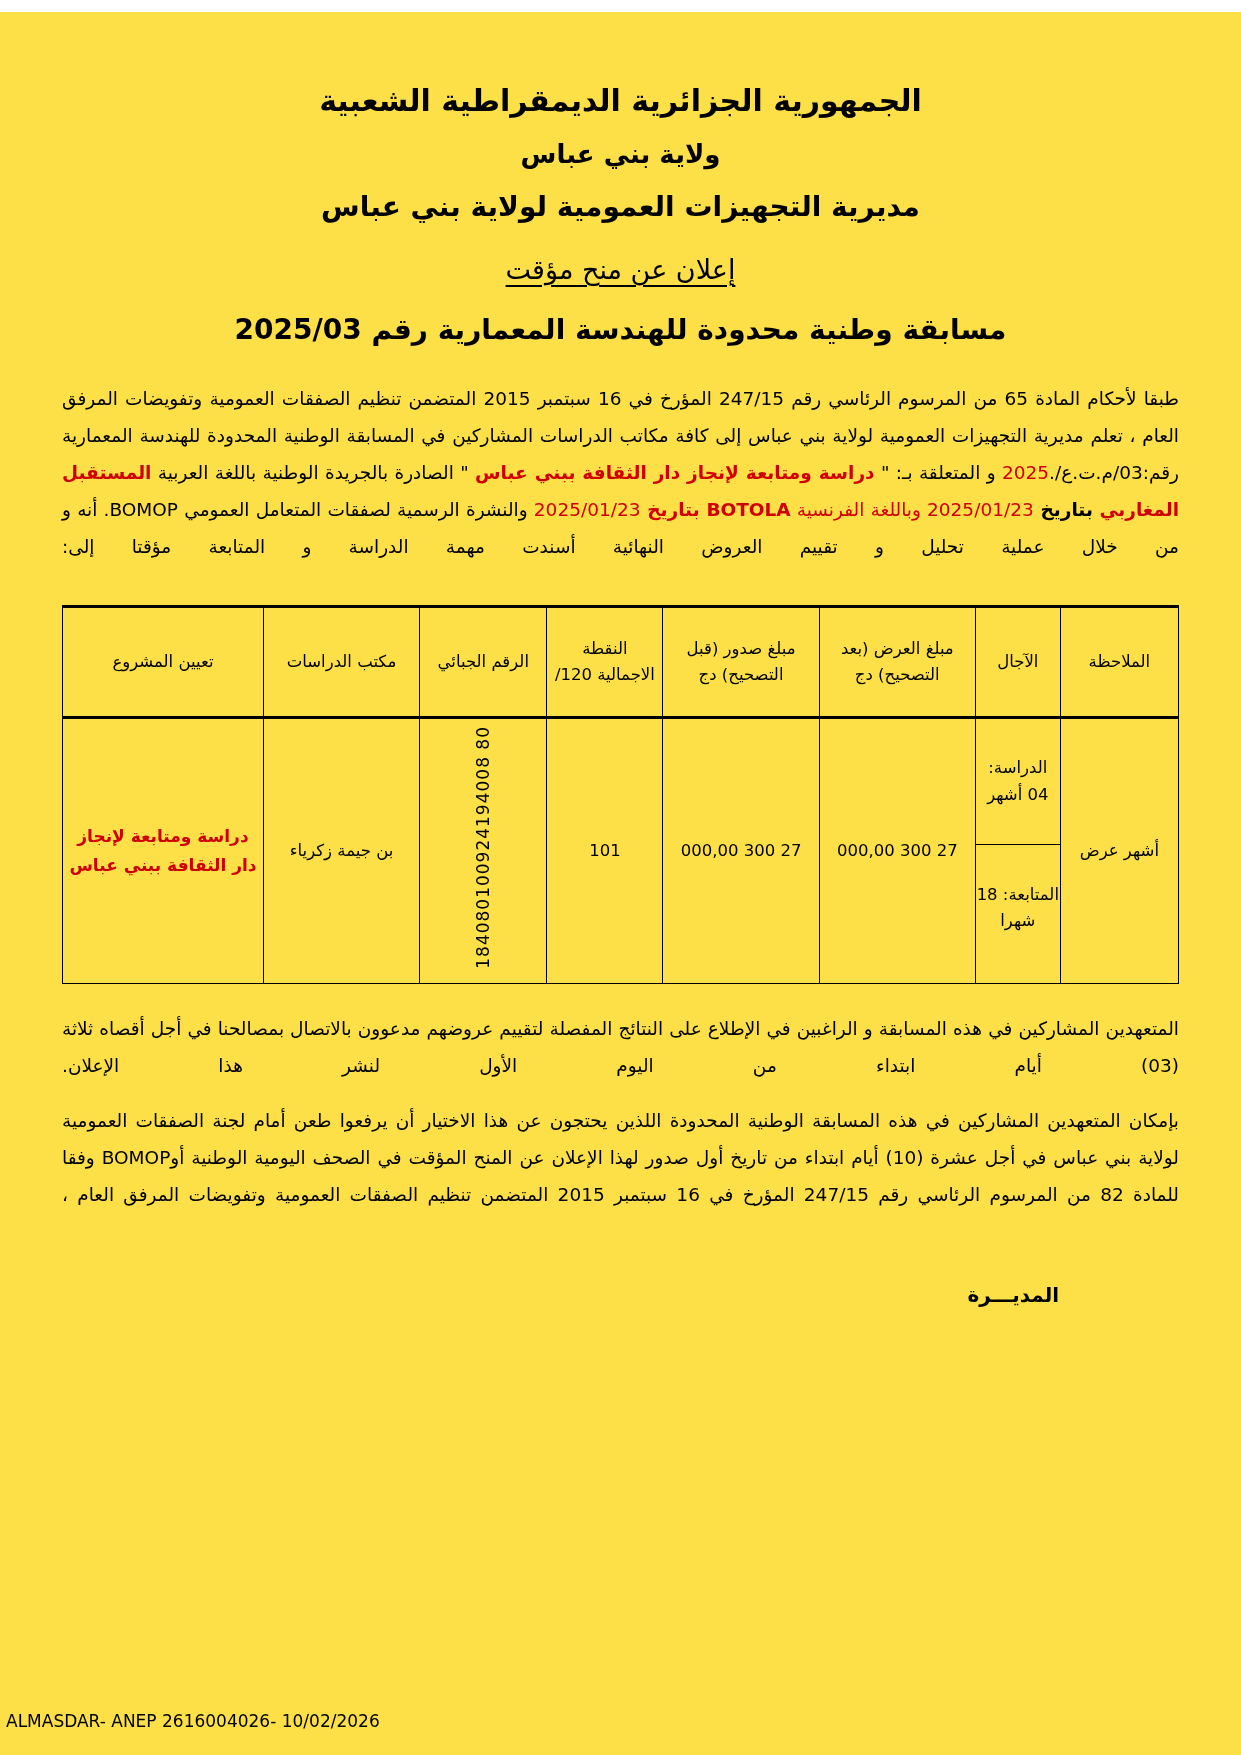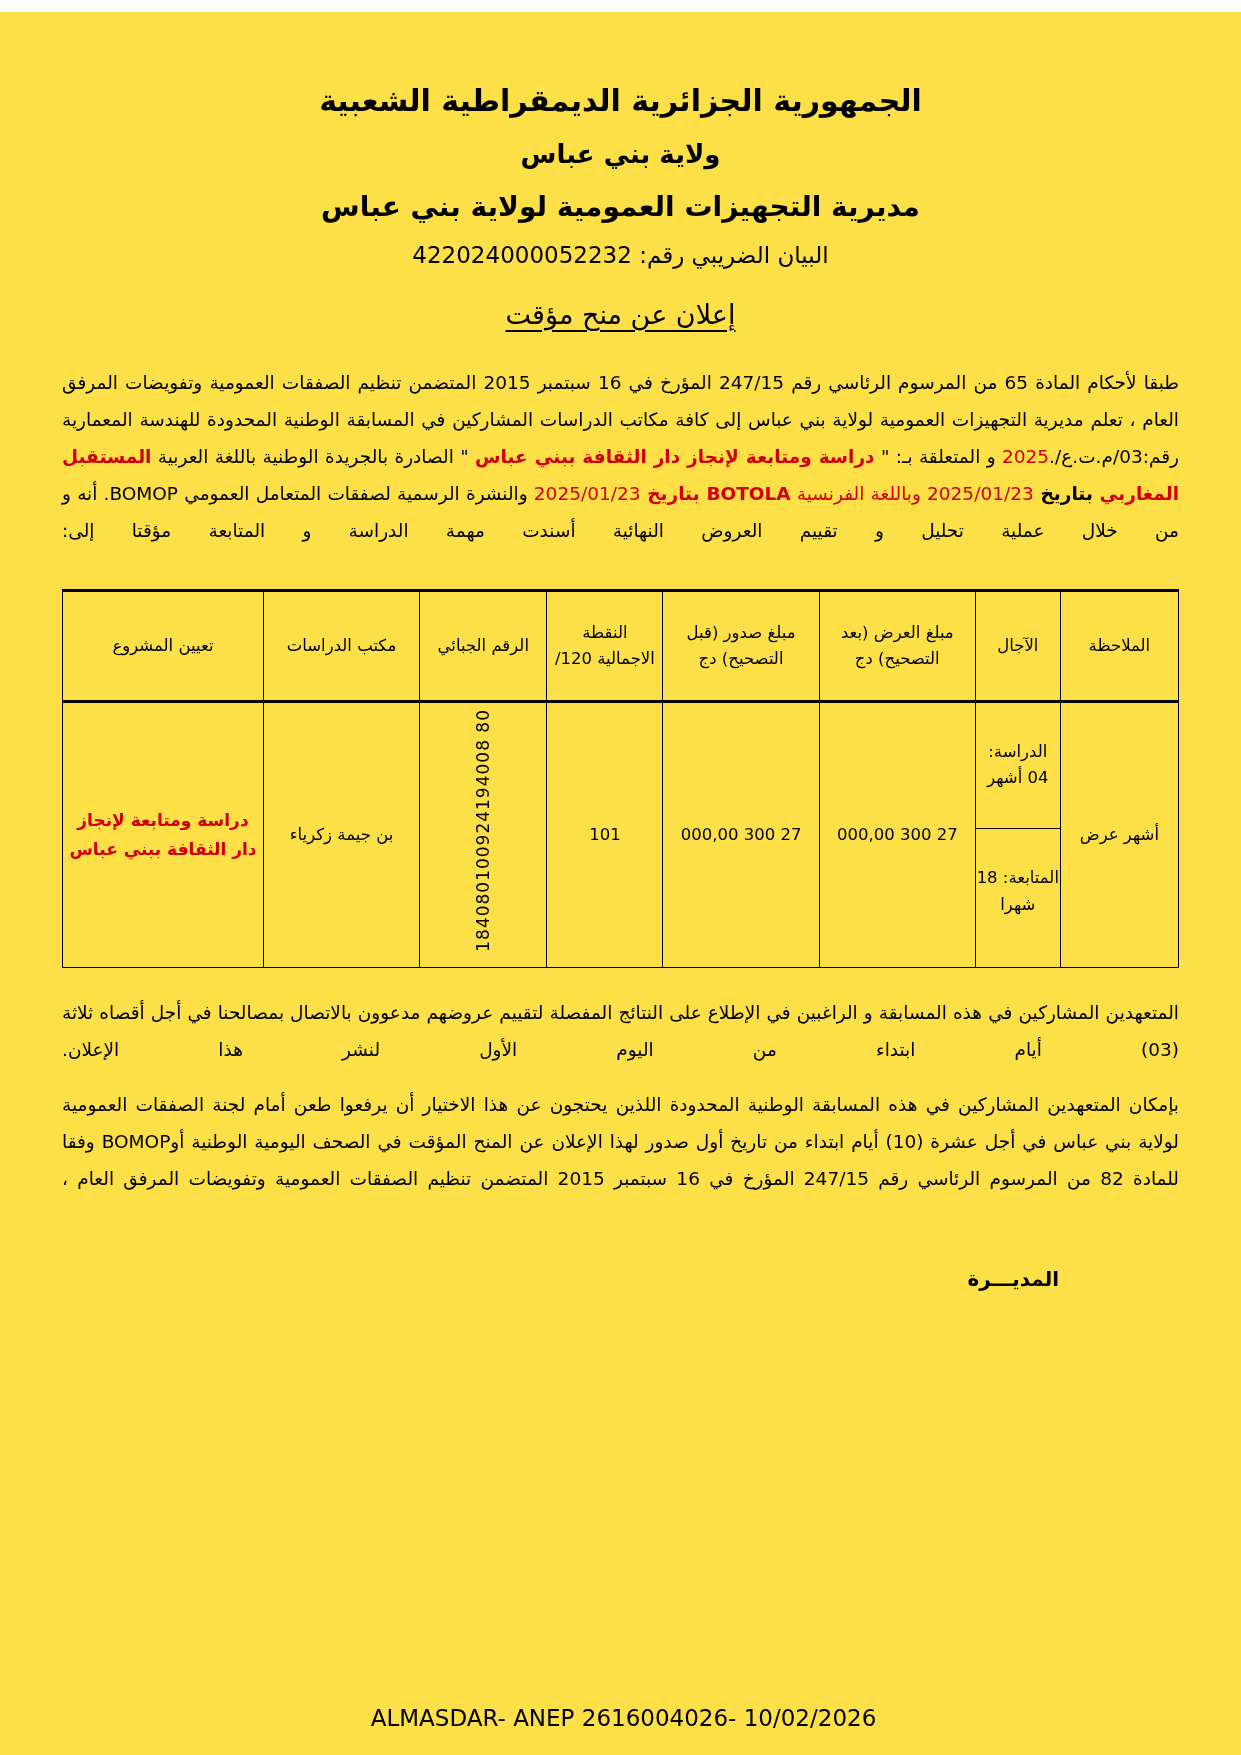--- a/index.html
+++ b/index.html
@@ -148,38 +148,38 @@
     font-weight: bold;
     letter-spacing: 2px;
   }
 
   
   .footer {
     position: absolute;
     left: 6px;
     right: 0;
     bottom: 36px;
-    text-align: center;
+    text-align: left;
     direction: ltr;
-    font-size: 23px;
+    font-size: 17px;
     color: #000000;
   }
 </style>
 </head>
 <body>
 
 <div class="page">
 
   <div class="hdr">
     <div class="hdr-line hdr-1">الجمهورية الجزائرية الديمقراطية الشعبية</div>
     <div class="hdr-line hdr-2">ولاية بني عباس</div>
     <div class="hdr-line hdr-3">مديرية التجهيزات العمومية لولاية بني عباس</div>
-    <div class="hdr-line hdr-4">البيان الضريبي رقم: 422024000052232</div>
 
     <div class="title-ul">إعلان عن منح مؤقت</div>
+    <div class="title-red">مسابقة وطنية محدودة للهندسة المعمارية رقم 2025/03</div>
   </div>
 
   <p class="para p-intro"><span>طبقا لأحكام المادة 65 من المرسوم الرئاسي رقم 247/15 المؤرخ في 16 سبتمبر 2015 المتضمن تنظيم الصفقات العمومية وتفويضات المرفق العام ، تعلم مديرية التجهيزات العمومية لولاية بني عباس إلى كافة مكاتب الدراسات المشاركين في المسابقة الوطنية  المحدودة للهندسة المعمارية رقم:03/م.ت.ع/.</span><span class="red">2025</span><span> و المتعلقة بـ: " </span><span class="red-b">دراسة ومتابعة لإنجاز دار الثقافة ببني عباس</span><span> " الصادرة بالجريدة الوطنية باللغة العربية </span><span class="red-b">المستقبل المغاربي</span><span class="bold"> بتاريخ </span><span class="red">2025/01/23</span><span class="red"> وباللغة الفرنسية </span><span class="red-b">BOTOLA</span><span class="red-b"> بتاريخ </span><span class="red">2025/01/23</span><span> والنشرة الرسمية لصفقات المتعامل العمومي BOMOP. أنه و من خلال عملية تحليل و تقييم العروض النهائية أسندت مهمة الدراسة و المتابعة مؤقتا إلى:</span></p>
 
   <table class="award">
     <colgroup>
       <col class="col-remark">
         <col class="col-delay">
         <col class="col-after">
       <col class="col-before">

